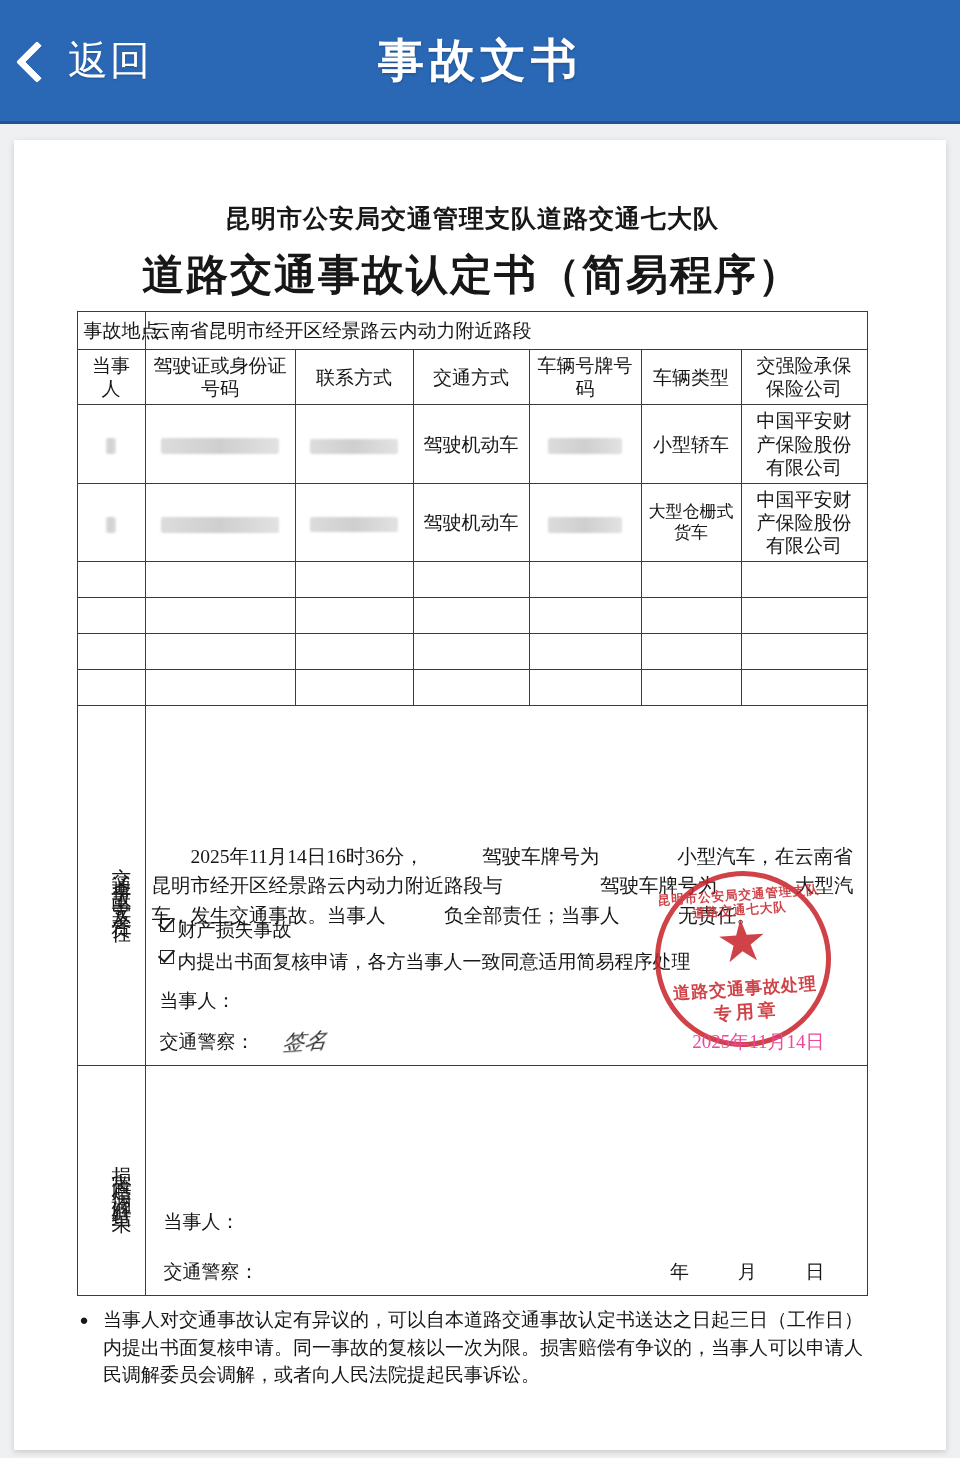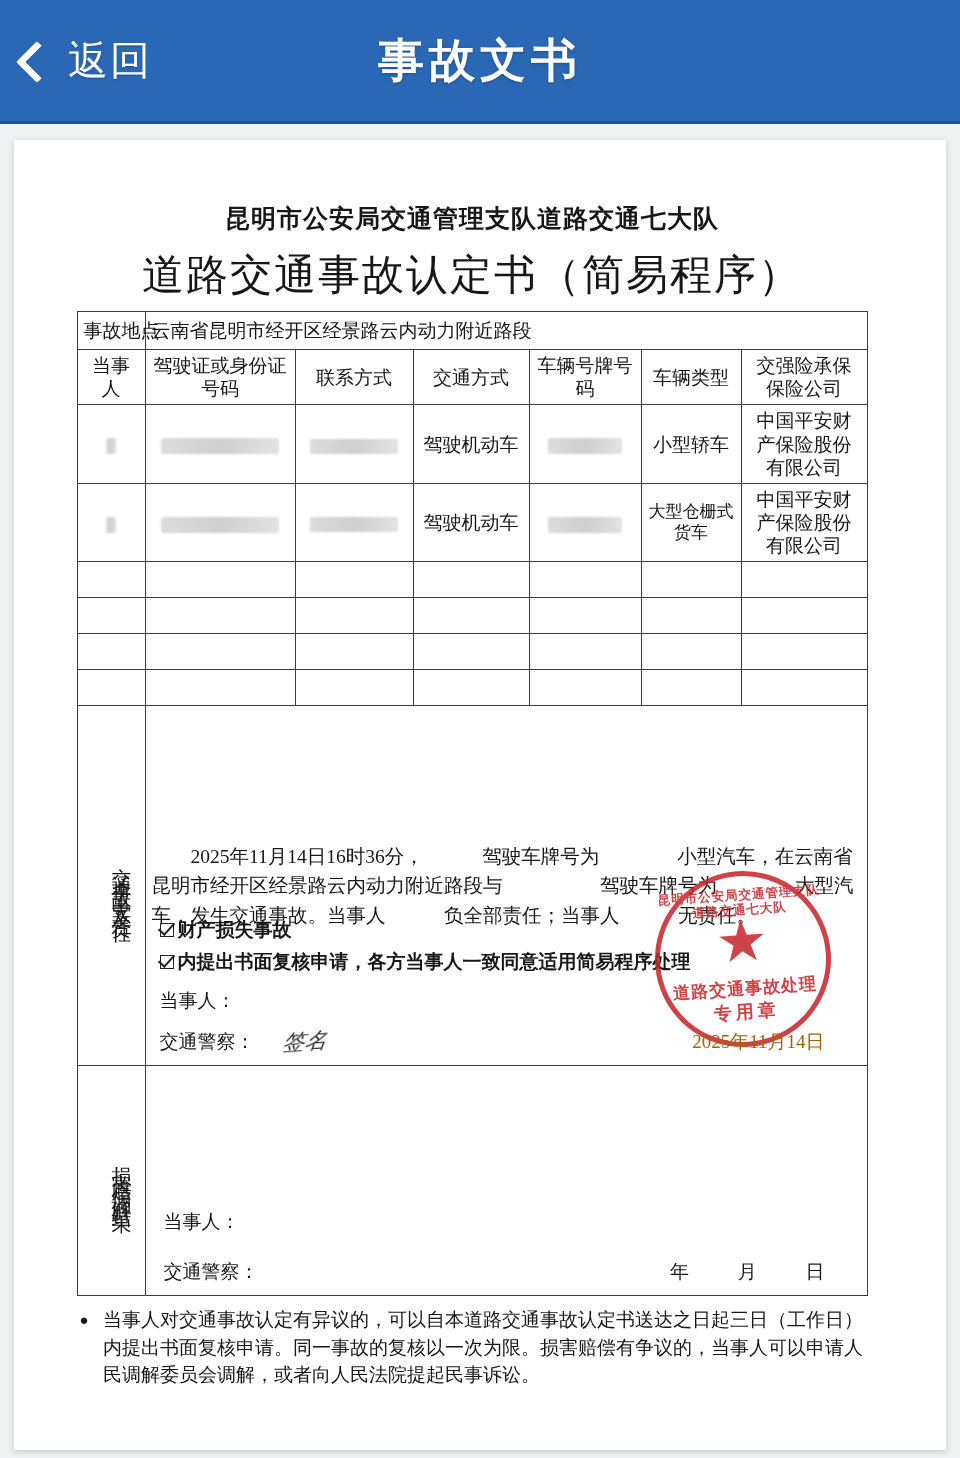--- a/index.html
+++ b/index.html
@@ -70,21 +70,21 @@
   .doc-agency {
     text-align: center;
     font-size: 25px;
     font-weight: bold;
     letter-spacing: 1px;
     margin-bottom: 12px;
   }
   .doc-title {
     text-align: center;
     font-size: 42px;
-    font-weight: normal;
+    font-weight: bold;
     letter-spacing: 2px;
     margin: 4px 0 8px 0;
   }
   .doc-number {
     text-align: center;
     font-size: 23px;
     letter-spacing: 0px;
     margin-bottom: 18px;
   }
 
@@ -133,21 +133,21 @@
 
   
   .facts-cell { position: relative; height: 360px; vertical-align: top; padding: 10px 12px; }
   .facts-p {
     font-size: 19.5px;
     line-height: 1.5;
     text-indent: 2em;
     margin: 0;
   }
   .chk-list { position: absolute; left: 14px; bottom: 10px; width: 94%; }
-  .chk-line { font-size: 19px; margin-bottom: 9px; display: flex; align-items: center; gap: 4px; font-weight: bold; }
+  .chk-line { font-size: 19px; margin-bottom: 9px; display: flex; gap: 4px; }
   .box {
     display: inline-block;
     width: 14px; height: 14px;
     border: 1.5px solid #222;
     position: relative;
     flex: none;
   }
   .box.checked::after {
     content: "";
     position: absolute;
@@ -201,21 +201,21 @@
     text-align: center; font-size: 17px; font-weight: bold; letter-spacing: 1px;
   }
   .seal-l2 {
     position: absolute; left: 0; right: 0; bottom: 18px;
     text-align: center; font-size: 18px; font-weight: bold; letter-spacing: 4px;
   }
   .seal-date {
     position: absolute;
     right: 42px; bottom: 12px;
     font-size: 19px;
-    color: #a16207;
+    color: #ec4899;
   }
 
   
   .med-cell { height: 230px; vertical-align: bottom; padding: 10px 12px; position: relative; }
   .med-party { position: absolute; left: 18px; bottom: 62px; font-size: 19px; }
   .med-police { position: absolute; left: 18px; bottom: 12px; font-size: 19px; }
   .med-date { position: absolute; right: 20px; bottom: 12px; font-size: 19px; letter-spacing: 22px; }
 
   
   .notes { width: 790px; margin: 10px auto 0 auto; }

